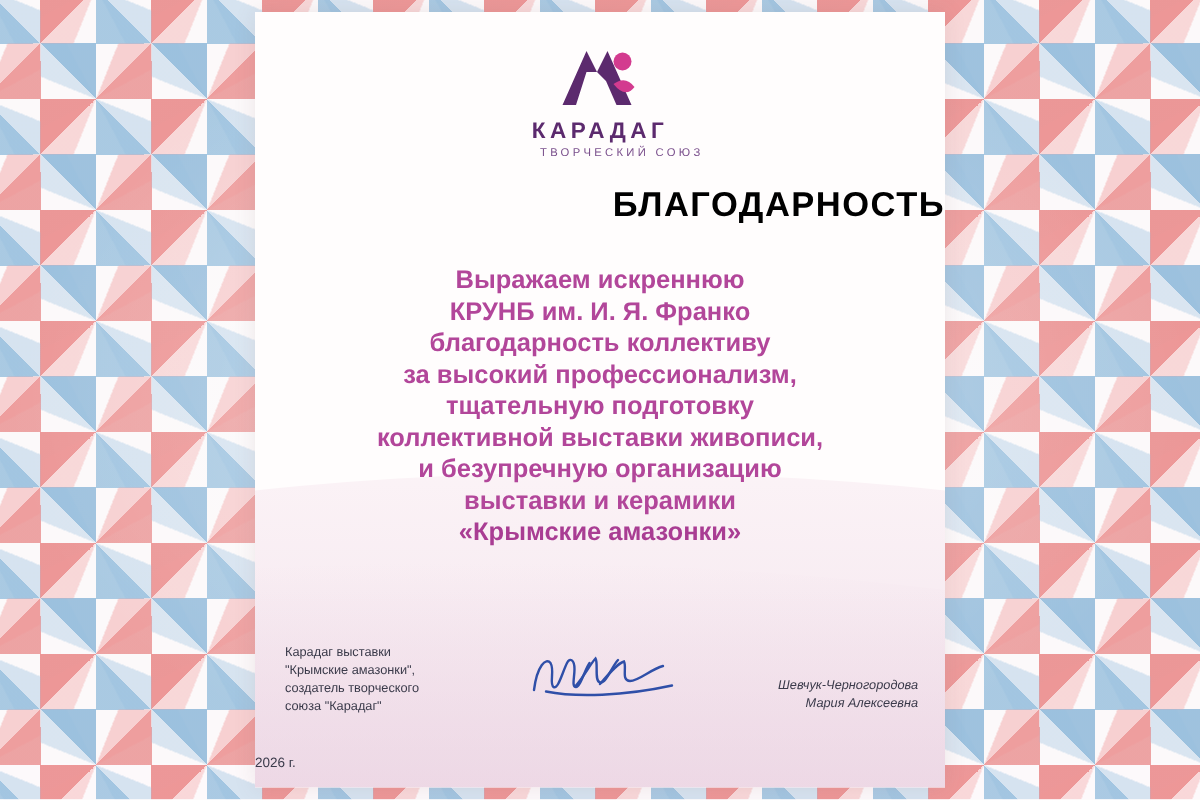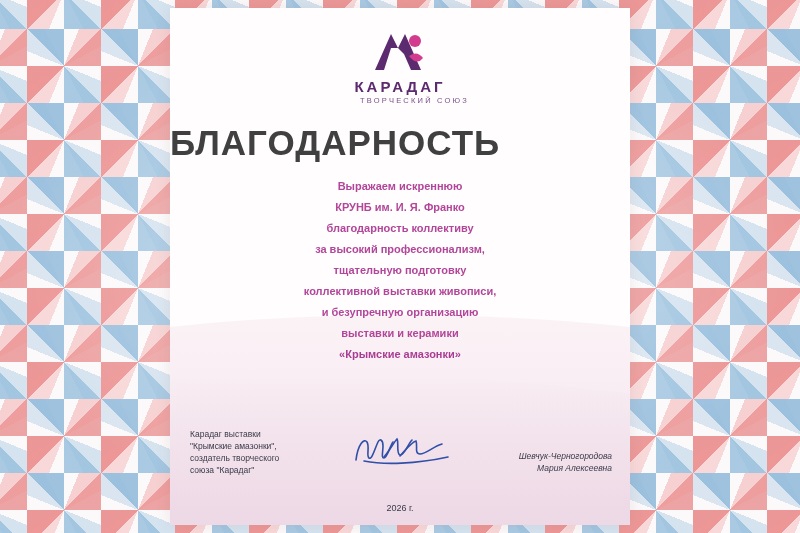--- a/index.html
+++ b/index.html
@@ -129,36 +129,36 @@
     color: #7a4f8c;
     padding-left: 29px;
   }
 
   
   .title {
     position: absolute;
     top: 115px;
     left: 0;
     width: 100%;
-    text-align: left;
-    font-size: 35px;
+    text-align: right;
+    font-size: 23px;
     font-weight: bold;
     letter-spacing: 1px;
-    color: #404040;
+    color: #000000;
   }
 
   
   .body-text {
     position: absolute;
     top: 168px;
     left: 30px;
     width: 400px;
     text-align: center;
     color: #b2469a;
-    font-size: 11px;
+    font-size: 17px;
     line-height: 21px;
     font-weight: bold;
   }
   .body-text .line {
     display: block;
     white-space: nowrap;
   }
   .body-text .line.accent {
     color: #a93d93;
   }
@@ -198,21 +198,21 @@
     line-height: 12px;
     color: #3a3a4a;
     font-style: italic;
   }
   .signer .line { display: block; }
   .year {
     position: absolute;
     left: 0;
     right: 0;
     top: 495px;
-    text-align: center;
+    text-align: left;
     font-size: 9px;
     color: #3a3a4a;
   }
 </style>
 </head>
 <body>
 
 <div id="certificate">
 
   <div class="border-layer"></div>

